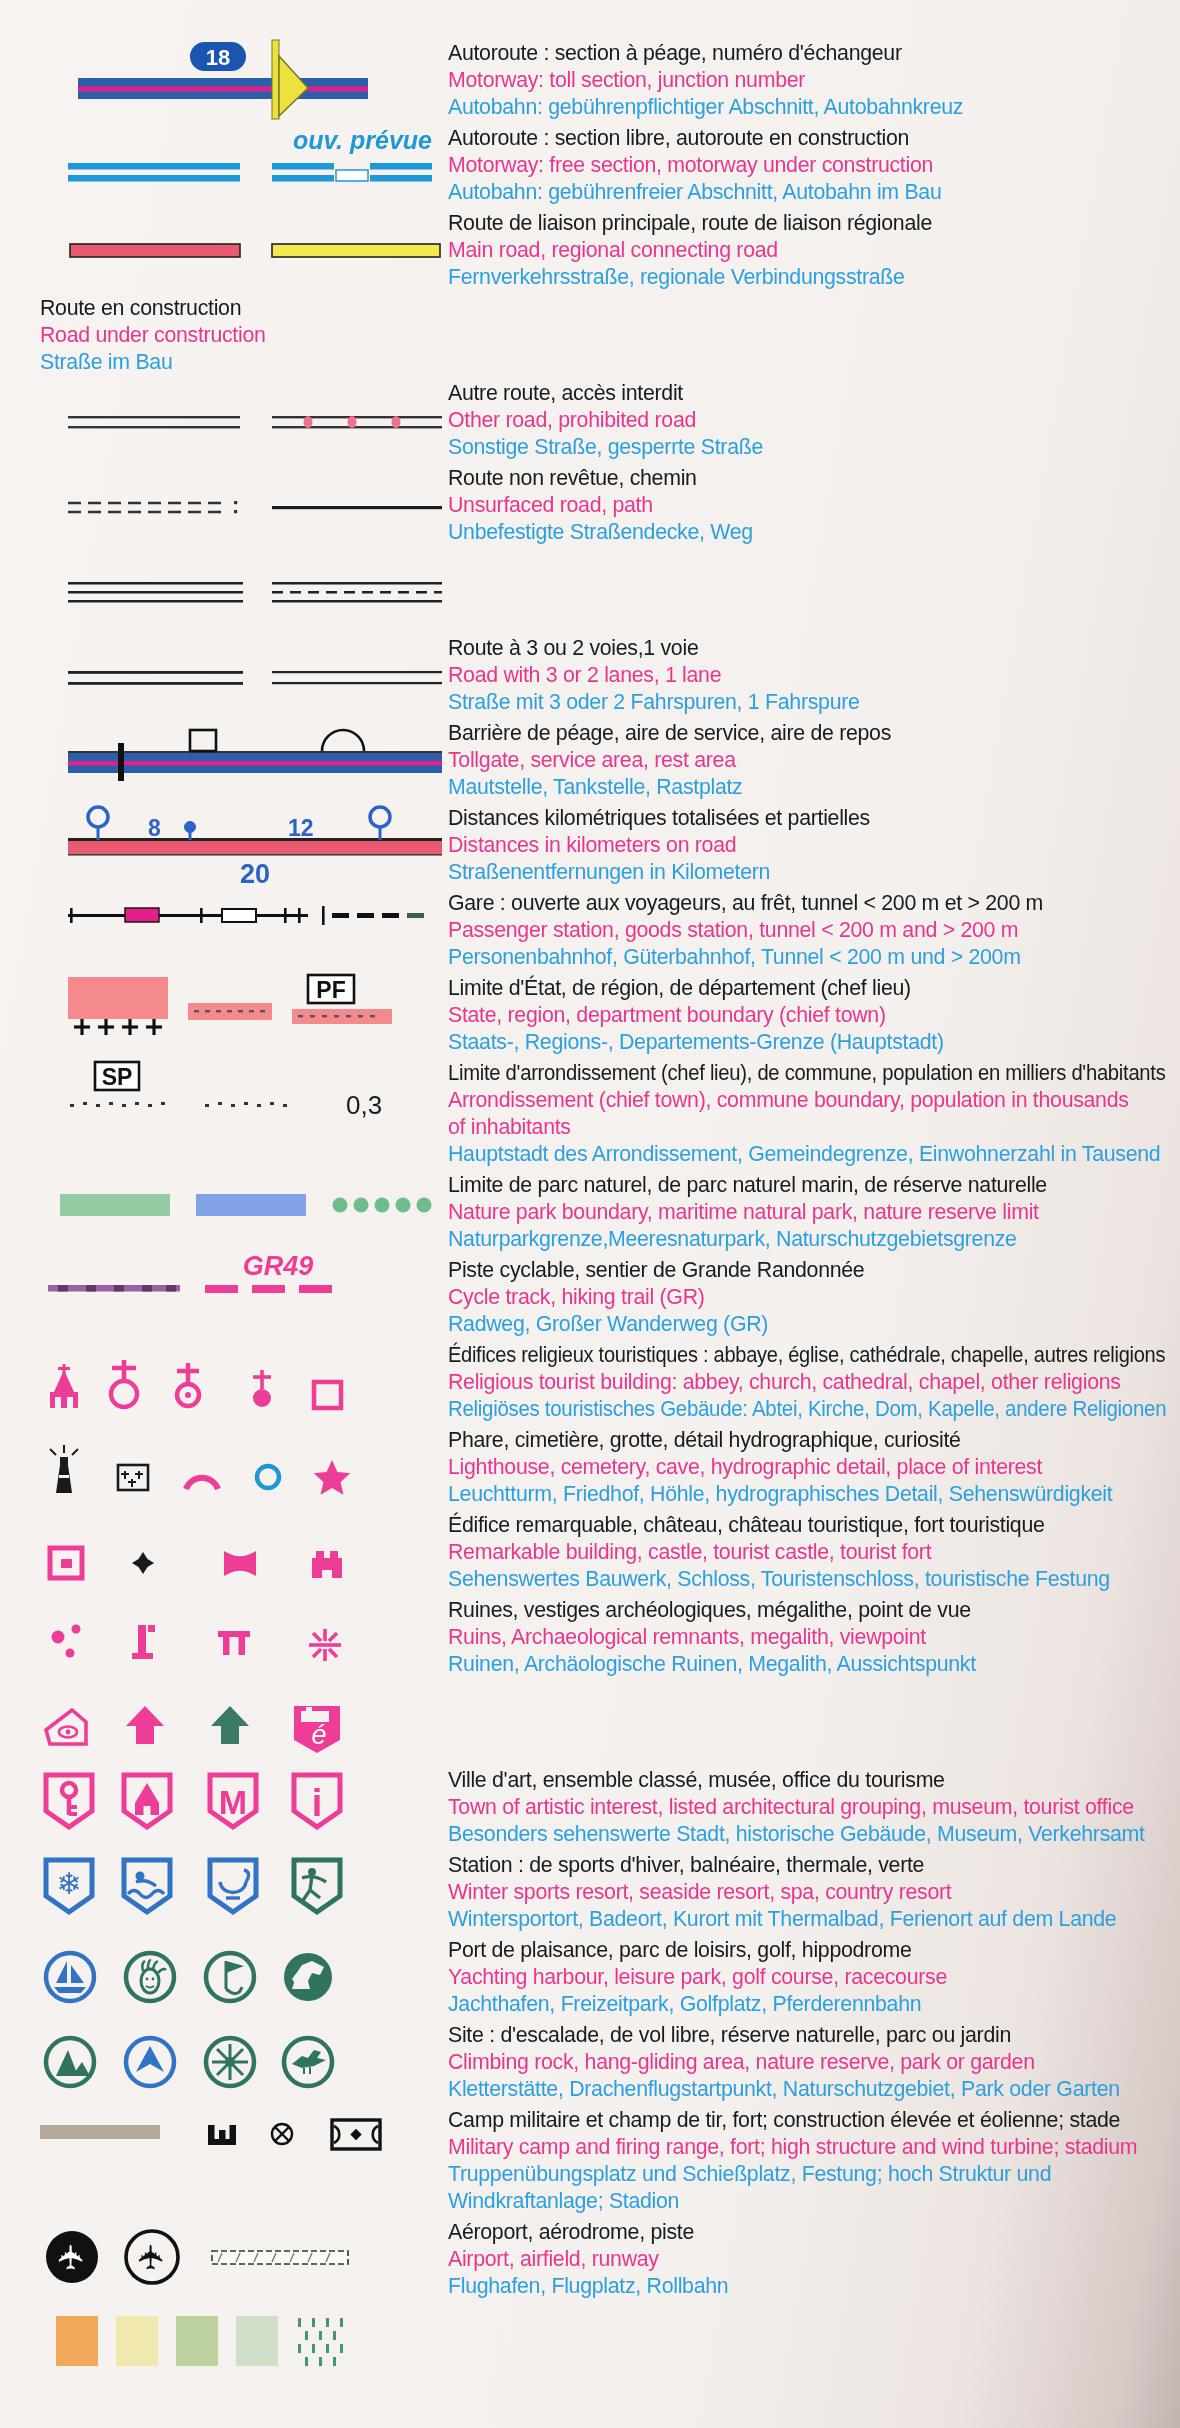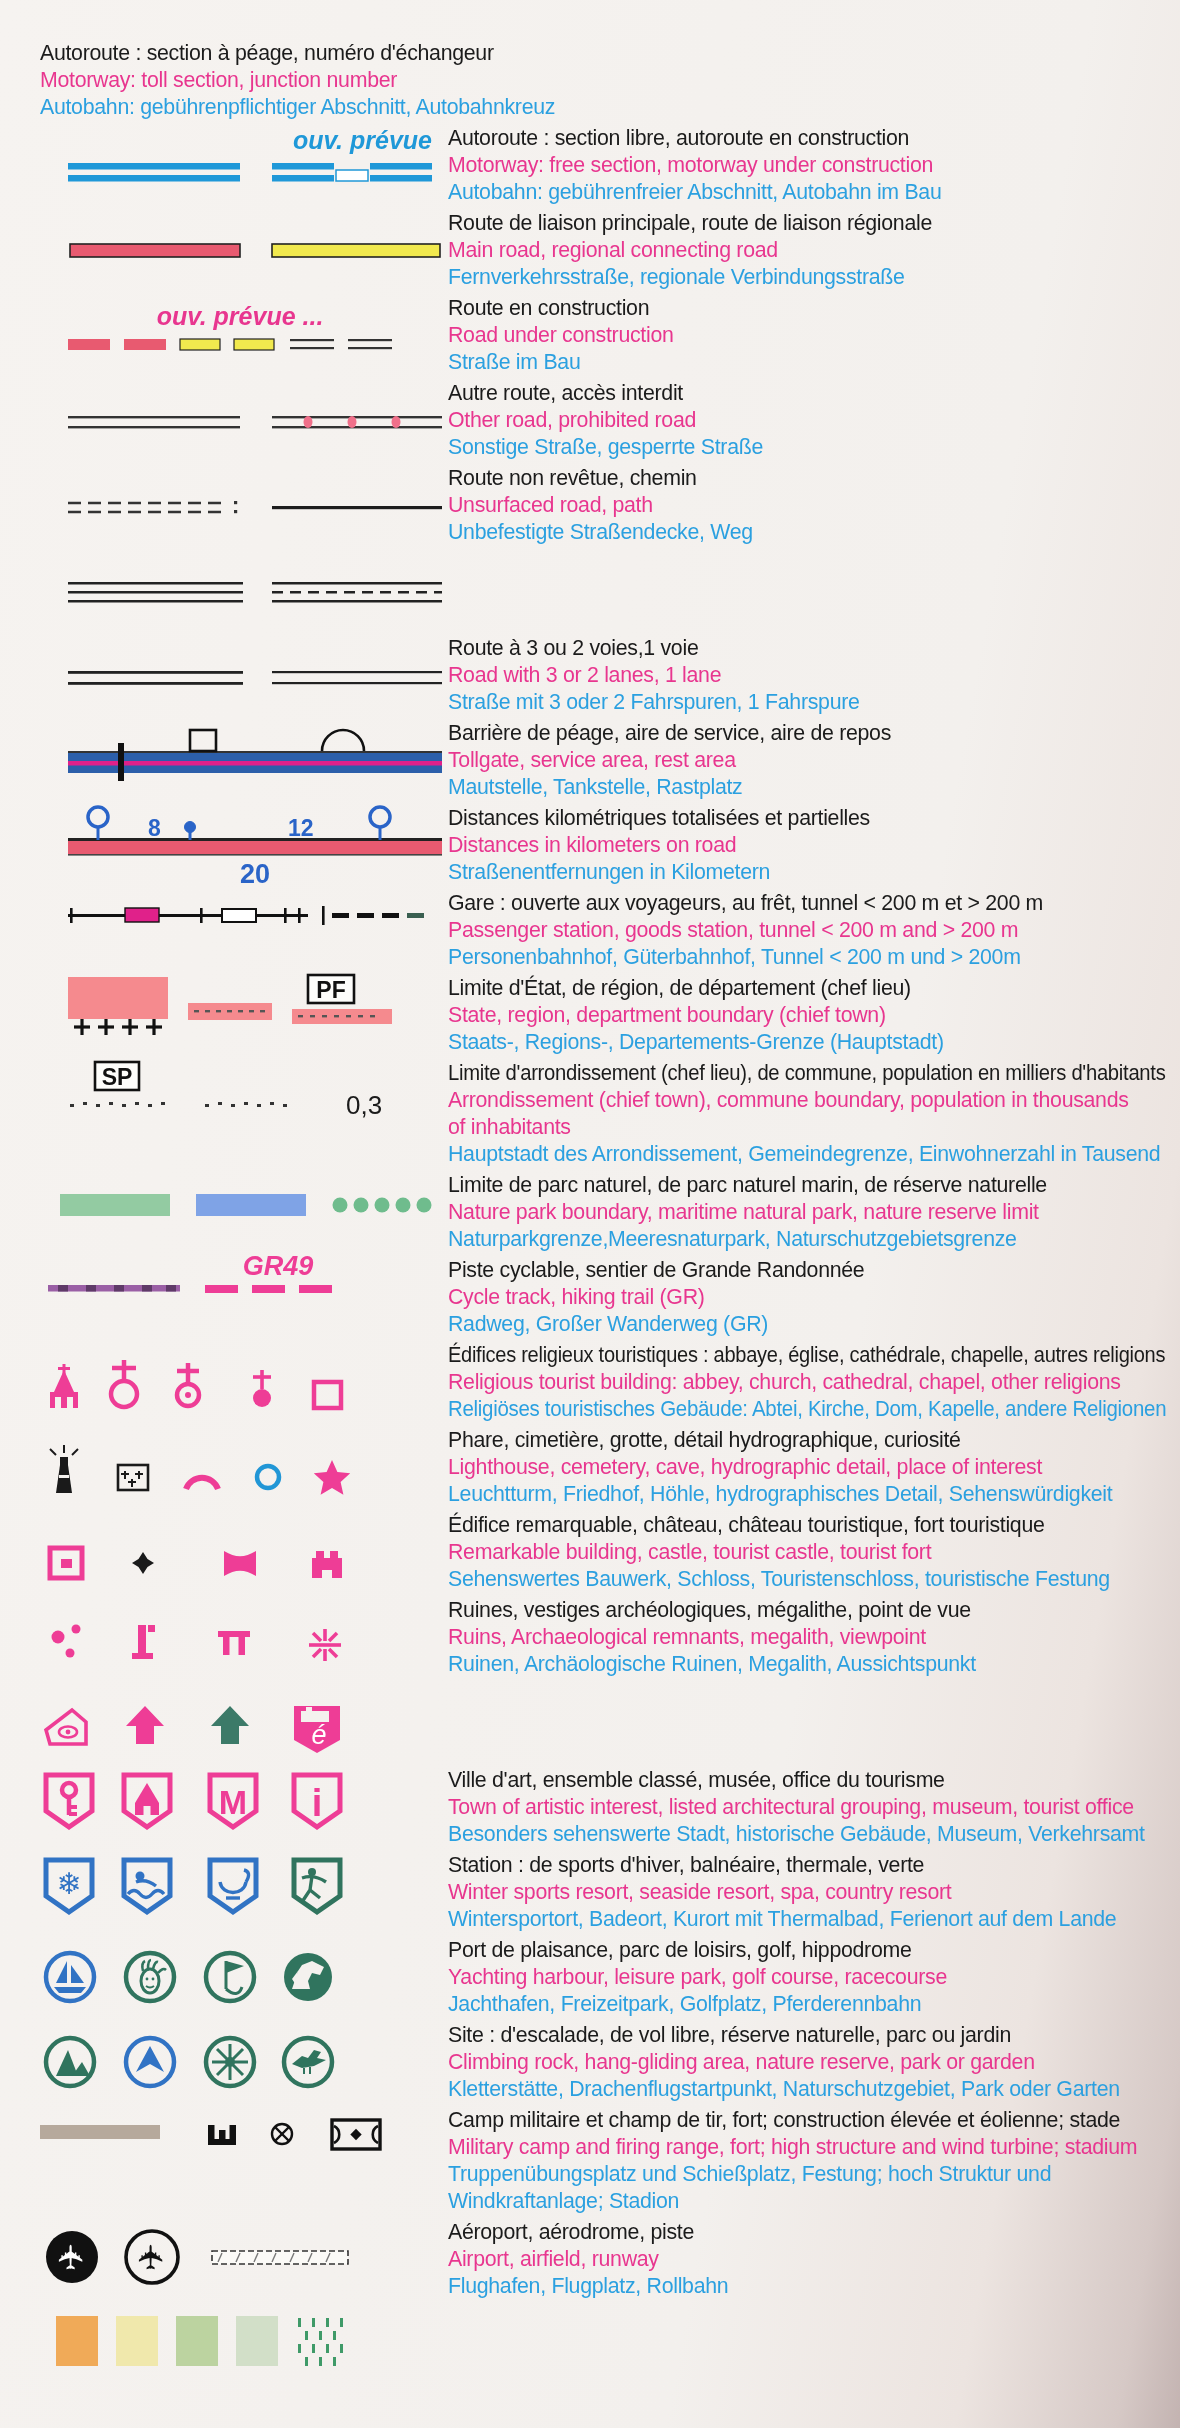--- a/index.html
+++ b/index.html
@@ -18,20 +18,30 @@
   .en{color:#e8368f;}
   .de{color:#2ba0e0;}
   text{font-family:"Liberation Sans", sans-serif;}
 </style>
 </head>
 <body>
 
 <div class="page">
 
   <div class="row">
+    <div class="sym">
+      <svg width="408" height="81" viewBox="0 0 408 81">
+        <rect x="38" y="38" width="290" height="21" fill="#2c5faa"></rect>
+        <rect x="38" y="46.5" width="290" height="5" fill="#e0218a"></rect>
+        <rect x="150" y="2" width="56" height="29" rx="14.5" fill="#1a56b0"></rect>
+        <text x="178" y="24.5" text-anchor="middle" font-size="22" font-weight="bold" fill="#ffffff">18</text>
+        <rect x="232" y="0" width="7" height="79" fill="#ece23e" stroke="#7a7428" stroke-width="1"></rect>
+        <path d="M239,16 L268,48 L239,76 Z" fill="#ece23e" stroke="#7a7428" stroke-width="1.5"></path>
+      </svg>
+    </div>
     <div class="txt">
       <span class="tl fr" style="transform: scaleX(0.992);">Autoroute : section à péage, numéro d'échangeur</span>
       <span class="tl en" style="transform: scaleX(0.992);">Motorway: toll section, junction number</span>
       <span class="tl de" style="transform: scaleX(0.992);">Autobahn: gebührenpflichtiger Abschnitt, Autobahnkreuz</span>
     </div>
   </div>
 
   <div class="row">
     <div class="sym">
       <svg width="408" height="81" viewBox="0 0 408 81">
@@ -59,35 +69,20 @@
       </svg>
     </div>
     <div class="txt">
       <span class="tl fr" style="transform: scaleX(0.992);">Route de liaison principale, route de liaison régionale</span>
       <span class="tl en" style="transform: scaleX(0.992);">Main road, regional connecting road</span>
       <span class="tl de" style="transform: scaleX(0.992);">Fernverkehrsstraße, regionale Verbindungsstraße</span>
     </div>
   </div>
 
   <div class="row">
-    <div class="sym">
-      <svg width="408" height="81" viewBox="0 0 408 81">
-        <text x="200" y="30" text-anchor="middle" font-size="25" font-style="italic" font-weight="bold" fill="#e8368f">ouv. prévue ...</text>
-        <rect x="28" y="44" width="42" height="11" fill="#e85a70"></rect>
-        <rect x="84" y="44" width="42" height="11" fill="#e85a70"></rect>
-        <rect x="140" y="44" width="40" height="11" fill="#f1e94e" stroke="#222" stroke-width="1.2"></rect>
-        <rect x="194" y="44" width="40" height="11" fill="#f1e94e" stroke="#222" stroke-width="1.2"></rect>
-        <g>
-          <rect x="250" y="44" width="44" height="2.2" fill="#333"></rect>
-            <rect x="250" y="52" width="44" height="2.2" fill="#333"></rect>
-          <rect x="308" y="44" width="44" height="2.2" fill="#333"></rect>
-            <rect x="308" y="52" width="44" height="2.2" fill="#333"></rect>
-        </g>
-      </svg>
-    </div>
     <div class="txt">
       <span class="tl fr" style="transform: scaleX(0.992);">Route en construction</span>
       <span class="tl en" style="transform: scaleX(0.992);">Road under construction</span>
       <span class="tl de" style="transform: scaleX(0.992);">Straße im Bau</span>
     </div>
   </div>
 
   <div class="row">
     <div class="sym">
       <svg width="408" height="81" viewBox="0 0 408 81">

